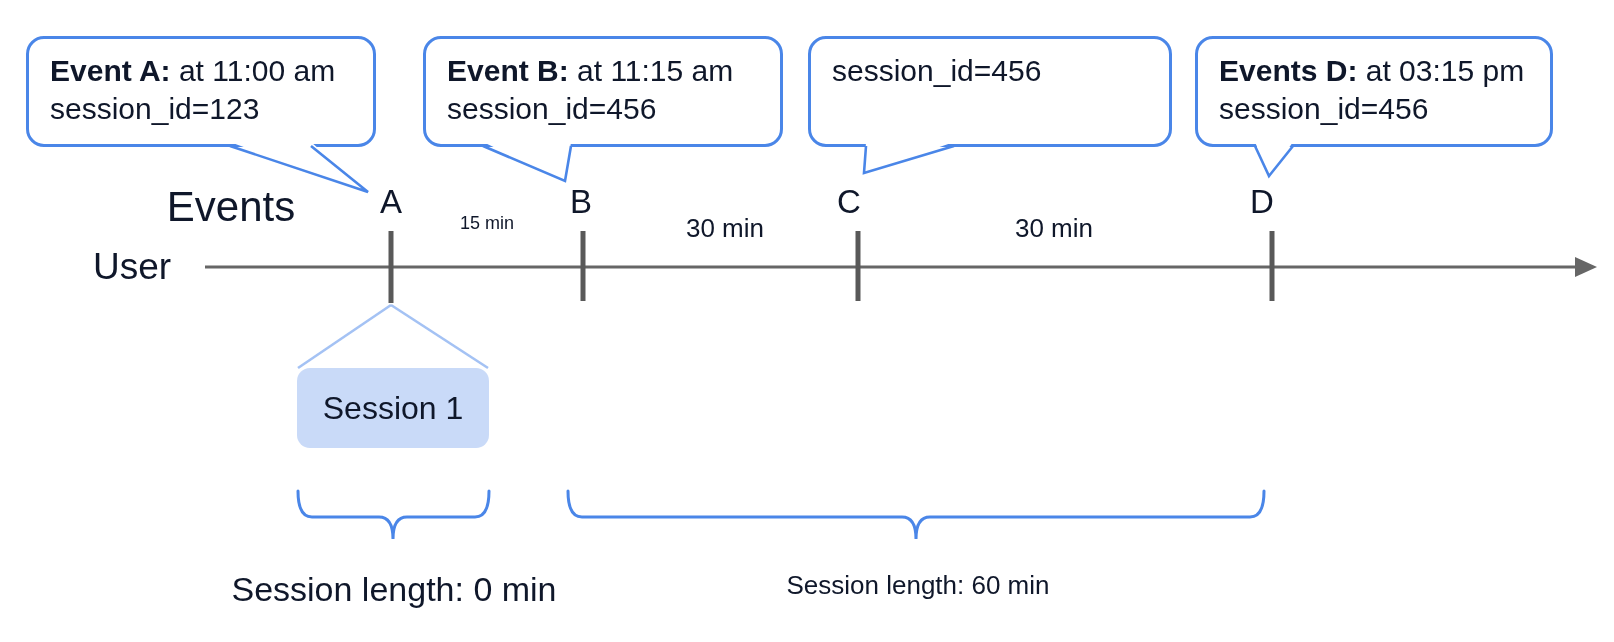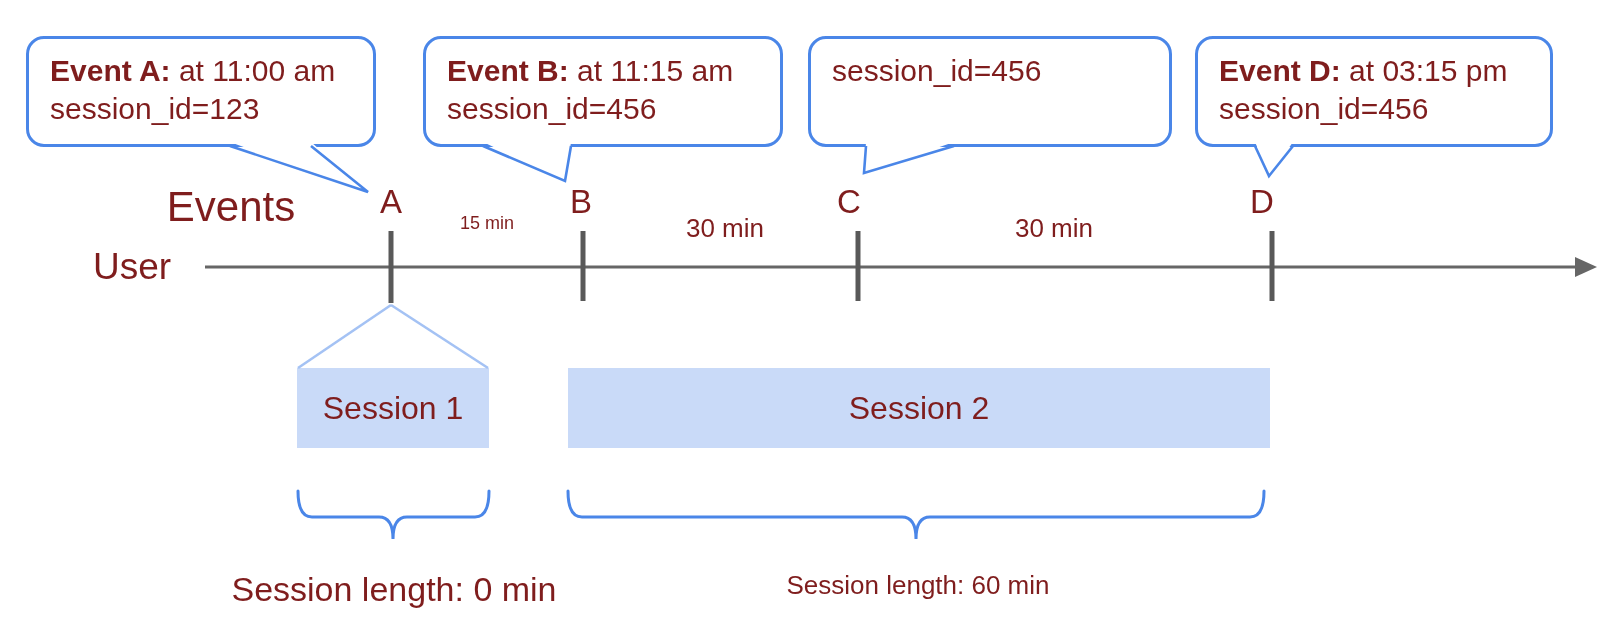--- a/index.html
+++ b/index.html
@@ -1,21 +1,21 @@
 <!DOCTYPE html>
 <html><head>
 <meta charset="utf-8">
 <style>
   html,body{margin:0;padding:0;background:#fff;}
   #canvas{
     position:relative;
     width:1614px;height:642px;
     background:#ffffff;
     font-family:"Liberation Sans", sans-serif;
-    color:#7f1d1d;
+    color:#0f172a;
     overflow:hidden;
   }
   .callout{
     position:absolute;
     box-sizing:border-box;
     background:#ffffff;
     border:3px solid #4a86e8;
     border-radius:18px;
     padding:13px 20px 0 21px;
     font-size:30px;
@@ -23,20 +23,21 @@
     white-space:nowrap;
   }
   .callout .ev-title{font-weight:bold;}
   .label{position:absolute;white-space:nowrap;}
   .center{text-align:center;}
   .session-box{
     position:absolute;
     background:#c9daf8;
     display:flex;align-items:center;justify-content:center;
     font-size:32px;
+    border-radius:13px;
   }
   #overlay{position:absolute;left:0;top:0;pointer-events:none;}
 </style>
 </head>
 <body>
 
 <div id="canvas">
 
   <div class="callout" style="left:26px;top:36px;width:350px;height:111px;">
     <div><span class="ev-title">Event A:</span><span> at 11:00 am</span></div>
@@ -46,41 +47,38 @@
   <div class="callout" style="left:423px;top:36px;width:360px;height:111px;">
     <div><span class="ev-title">Event B:</span><span> at 11:15 am</span></div>
     <div>session_id=456</div>
   </div>
 
   <div class="callout" style="left:808px;top:36px;width:364px;height:111px;">
     <div>session_id=456</div>
   </div>
 
   <div class="callout" style="left:1195px;top:36px;width:358px;height:111px;">
-    <div><span class="ev-title">Event D:</span><span> at 03:15 pm</span></div>
+    <div><span class="ev-title">Events D:</span><span> at 03:15 pm</span></div>
     <div>session_id=456</div>
   </div>
 
   <div class="label center" style="left:166px;top:183px;width:130px;font-size:42px;">Events</div>
   <div class="label center" style="left:361px;top:183px;width:60px;font-size:33px;">A</div>
   <div class="label center" style="left:551px;top:183px;width:60px;font-size:33px;">B</div>
   <div class="label center" style="left:819px;top:183px;width:60px;font-size:33px;">C</div>
   <div class="label center" style="left:1232px;top:183px;width:60px;font-size:33px;">D</div>
 
   <div class="label center" style="left:417px;top:213px;width:140px;font-size:18px;">15 min</div>
   <div class="label center" style="left:650px;top:213px;width:150px;font-size:26px;">30 min</div>
   <div class="label center" style="left:979px;top:213px;width:150px;font-size:26px;">30 min</div>
 
   <div class="label" style="left:93px;top:246px;font-size:37px;">User</div>
 
   <div class="session-box" style="left:297px;top:368px;width:192px;height:80px;">
     <span>Session 1</span>
-  </div>
-  <div class="session-box" style="left:568px;top:368px;width:702px;height:80px;">
-    <span>Session 2</span>
   </div>
 
   <div class="label center" style="left:194px;top:570px;width:400px;font-size:34px;">Session length: 0 min</div>
   <div class="label center" style="left:688px;top:570px;width:460px;font-size:26px;">Session length: 60 min</div>
 
   <svg id="overlay" width="1614" height="642" viewBox="0 0 1614 642">
 
     <g>
       <polygon points="230,142 368,192 311,142" fill="#ffffff"></polygon>
       <polyline points="230,146 368,192 311,146" fill="none" stroke="#4a86e8" stroke-width="2.6"></polyline>

